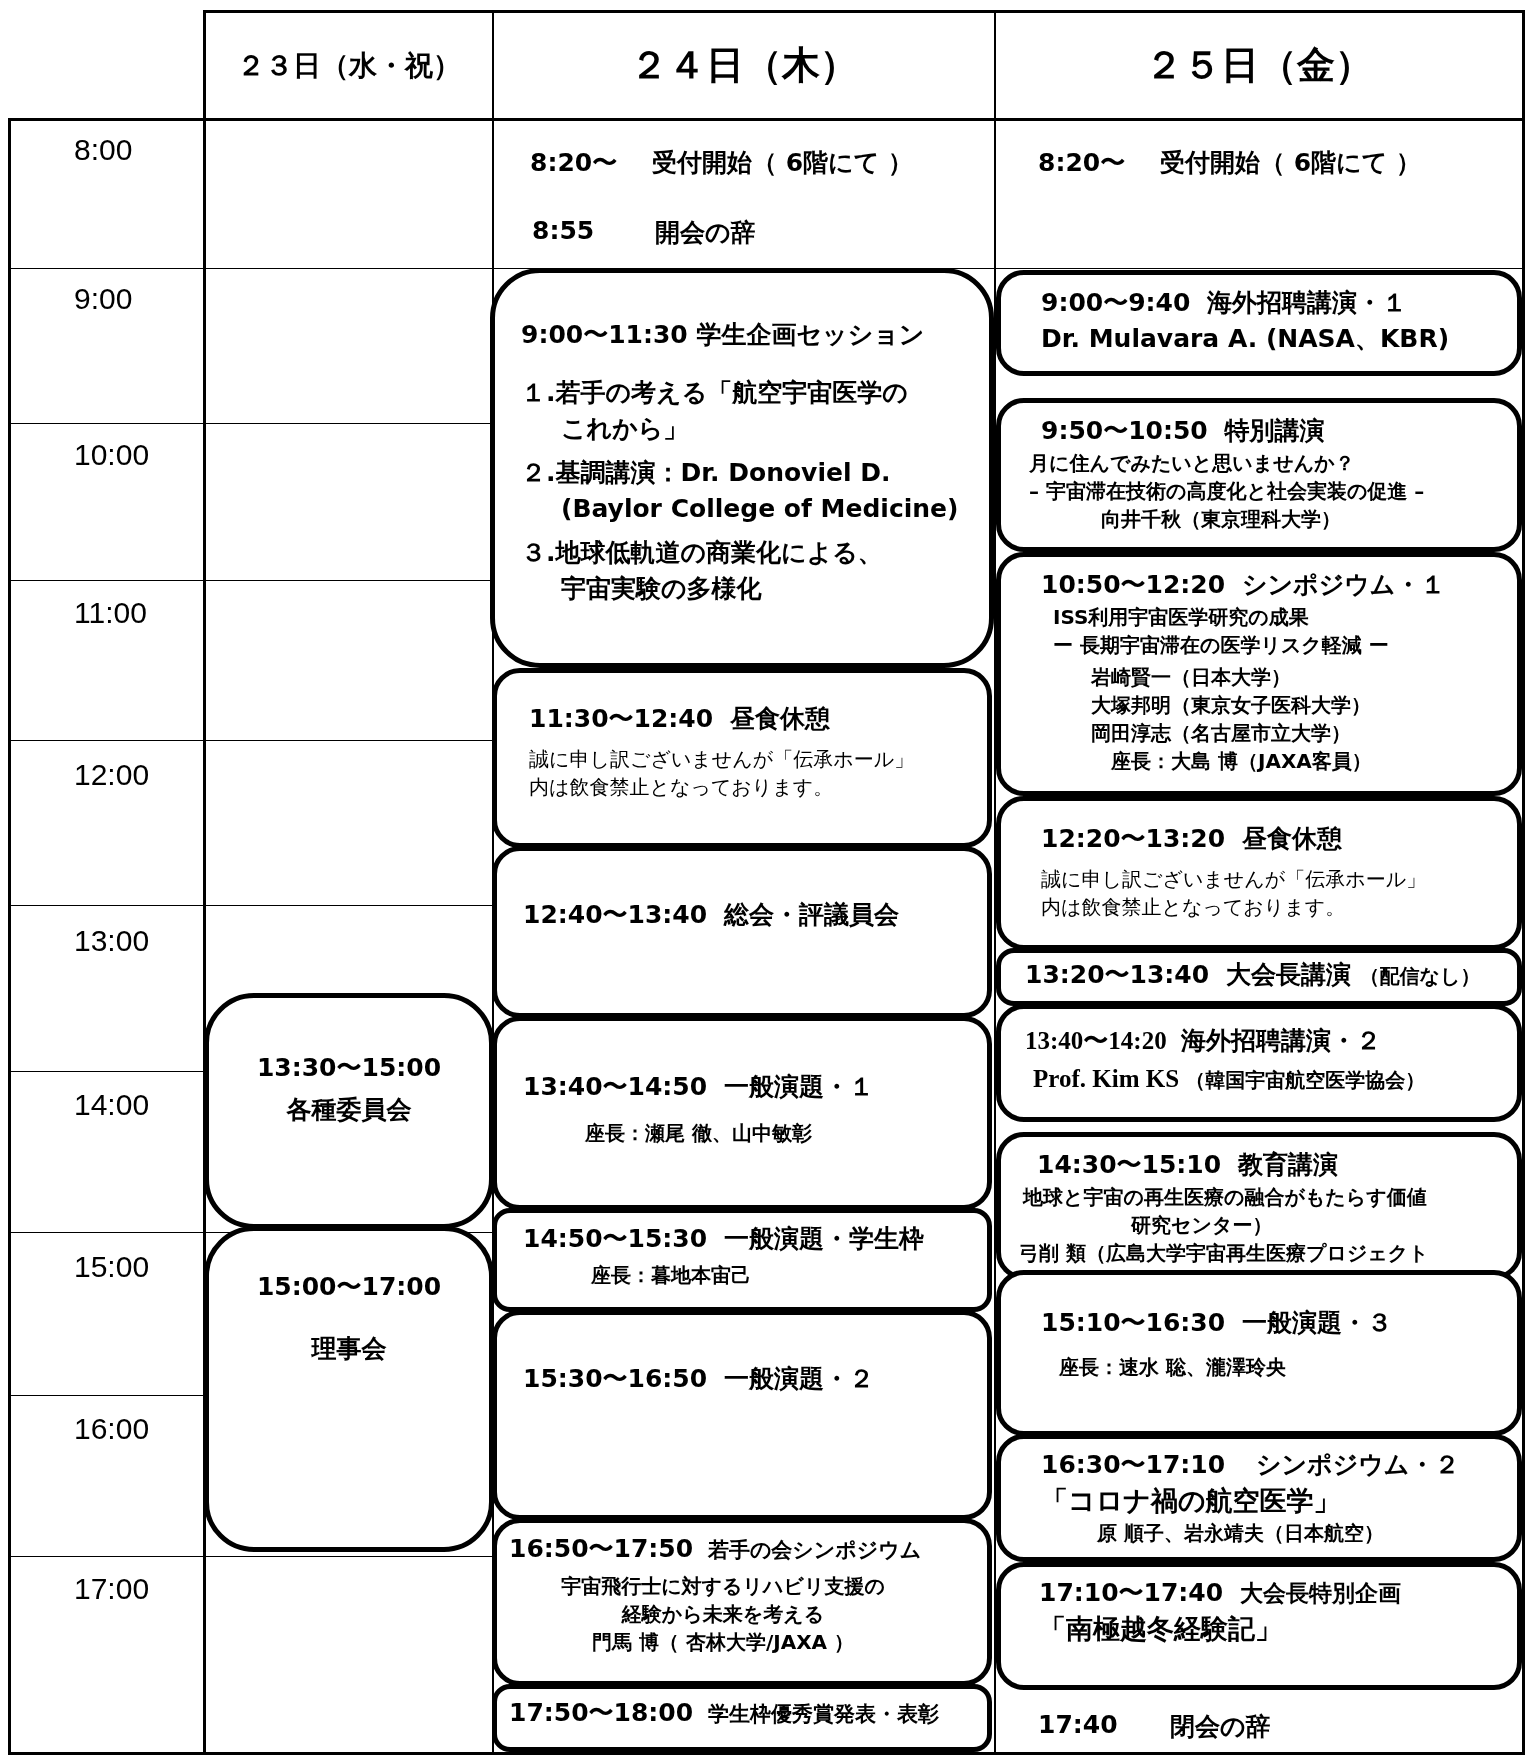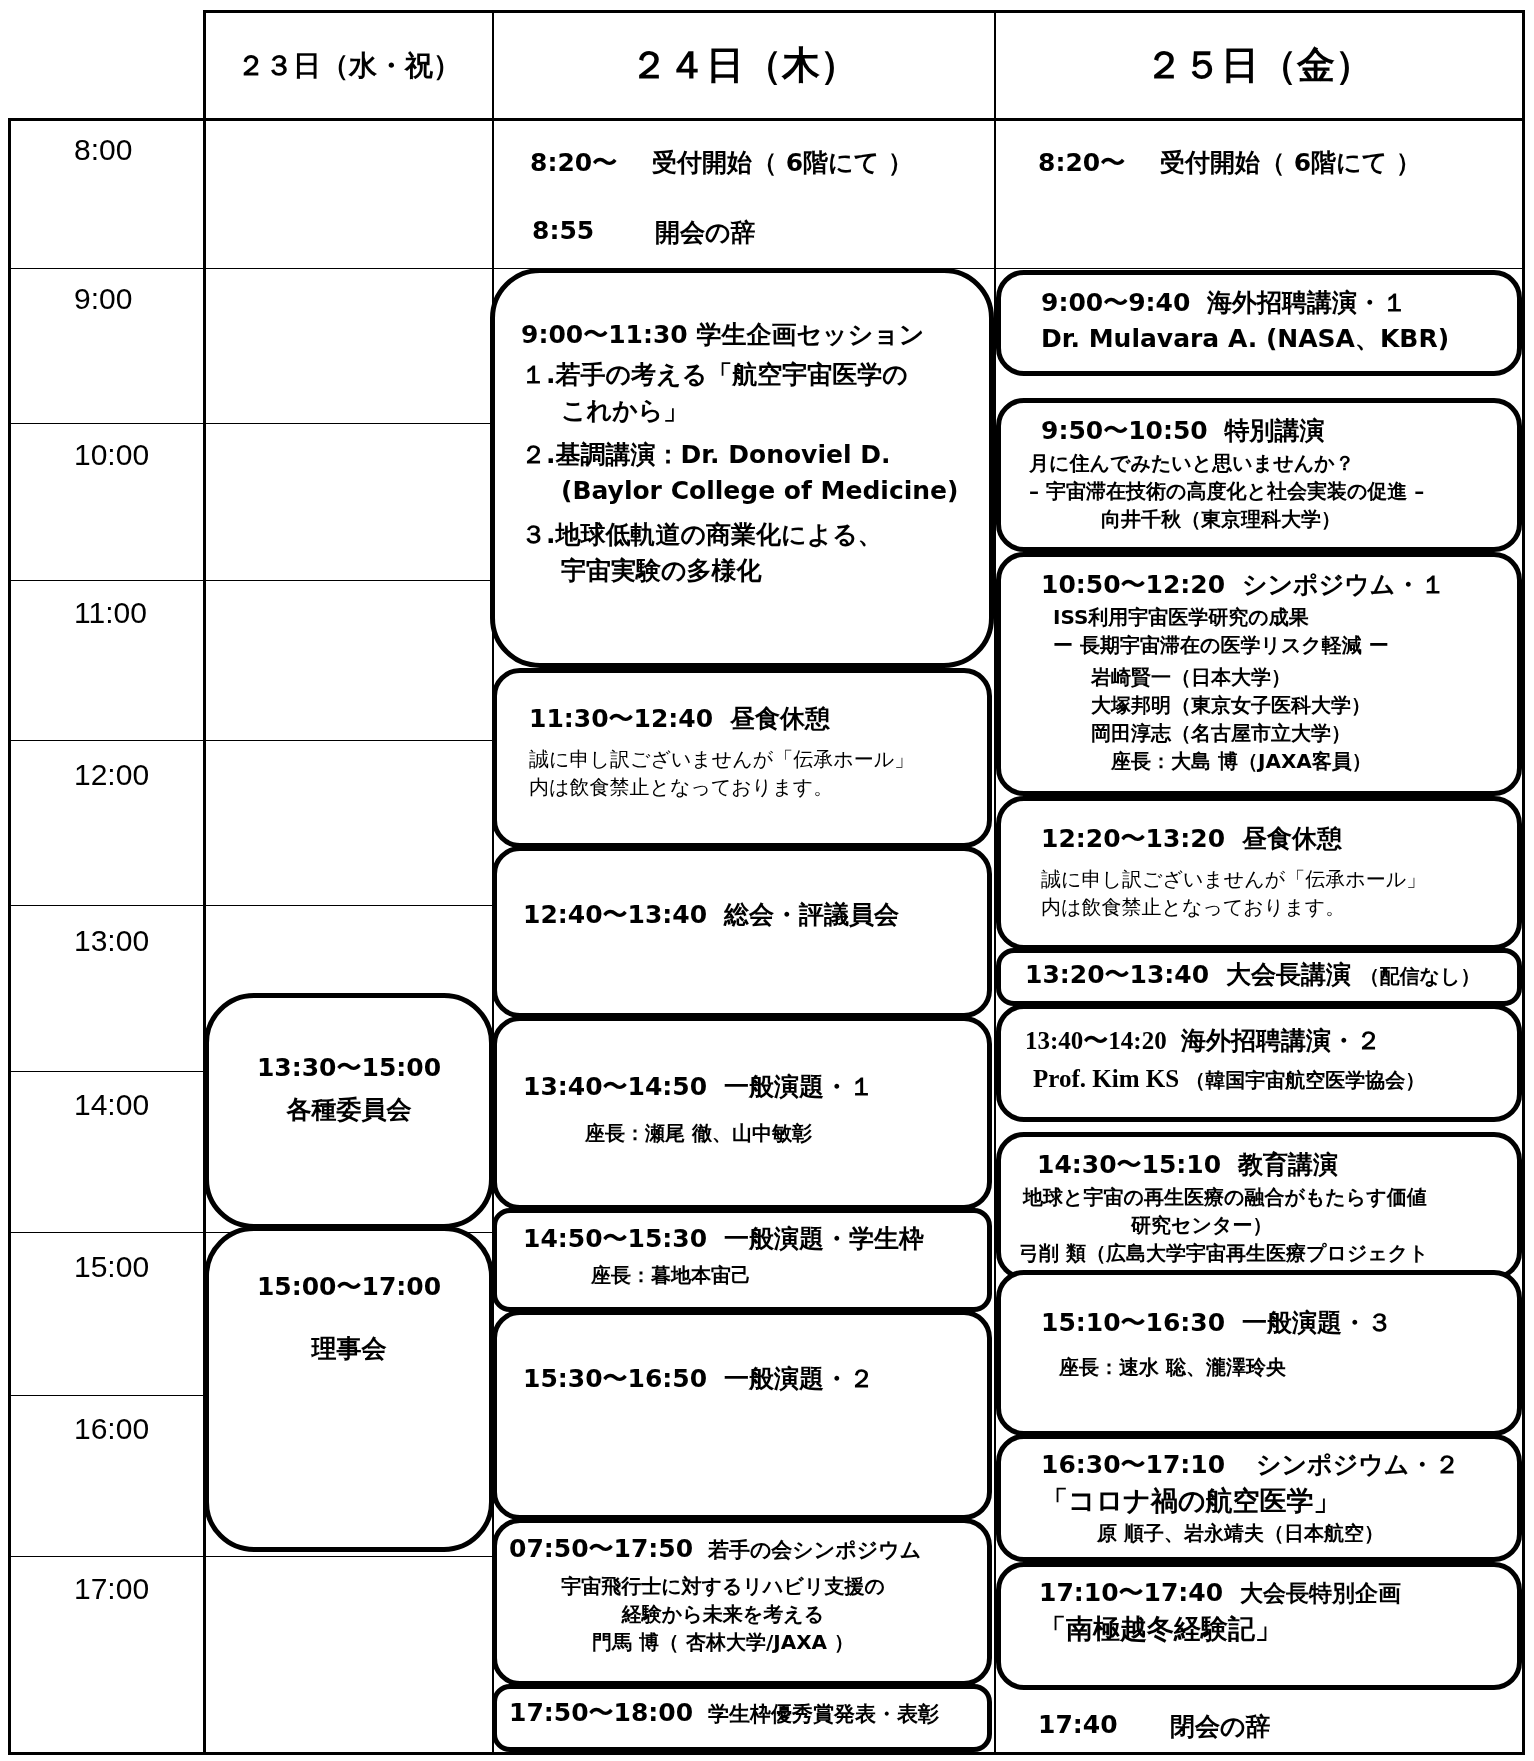--- a/index.html
+++ b/index.html
@@ -74,21 +74,21 @@
 <div class="plain b" style="left:530px;top:146px;">8:20〜</div>
 <div class="plain b" style="left:652px;top:146px;">受付開始（ 6階にて ）</div>
 <div class="plain b" style="left:532px;top:216px;">8:55</div>
 <div class="plain b" style="left:655px;top:216px;">開会の辞</div>
 
 <div class="box big" style="left:490px;top:268px;width:504px;height:400px;padding:44px 22px 10px 26px;">
   <div class="t b">
     <span>9:00〜11:30</span>
     <span>学生企画セッション</span>
   </div>
-  <div class="t b" style="margin-top:4px;">１.若手の考える「航空宇宙医学の</div>
+  <div class="t b" style="margin-top:22px;">１.若手の考える「航空宇宙医学の</div>
   <div class="t b" style="padding-left:40px;">これから」</div>
   <div class="t b" style="margin-top:8px;">２.基調講演：Dr. Donoviel D.</div>
   <div class="t b" style="padding-left:40px;">(Baylor College of Medicine)</div>
   <div class="t b" style="margin-top:8px;">３.地球低軌道の商業化による、</div>
   <div class="t b" style="padding-left:40px;">宇宙実験の多様化</div>
 </div>
 
 <div class="box" style="left:492px;top:668px;width:500px;height:180px;padding:28px 20px 10px 32px;">
   <div class="t b">
     <span>11:30〜12:40</span>
@@ -123,21 +123,21 @@
 
 <div class="box" style="left:492px;top:1310px;width:500px;height:210px;padding:46px 20px 10px 26px;">
   <div class="t b">
     <span>15:30〜16:50</span>
     <span style="margin-left:8px;">一般演題・２</span>
   </div>
 </div>
 
 <div class="box" style="left:492px;top:1518px;width:500px;height:168px;padding:8px 10px 8px 12px;">
   <div class="t b">
-    <span>07:50〜17:50</span>
+    <span>16:50〜17:50</span>
     <span style="font-size:21px;margin-left:6px;">若手の会シンポジウム</span>
   </div>
   <div class="s b c" style="margin-top:4px;padding-right:40px;">宇宙飛行士に対するリハビリ支援の</div>
   <div class="s b c" style="padding-right:40px;">経験から未来を考える</div>
   <div class="s b c" style="padding-right:40px;">門馬 博（ 杏林大学/JAXA ）</div>
 </div>
 
 <div class="box sm" style="left:492px;top:1684px;width:500px;height:68px;padding:6px 0 6px 12px;">
   <div class="t b">
     <span>17:50〜18:00</span>

